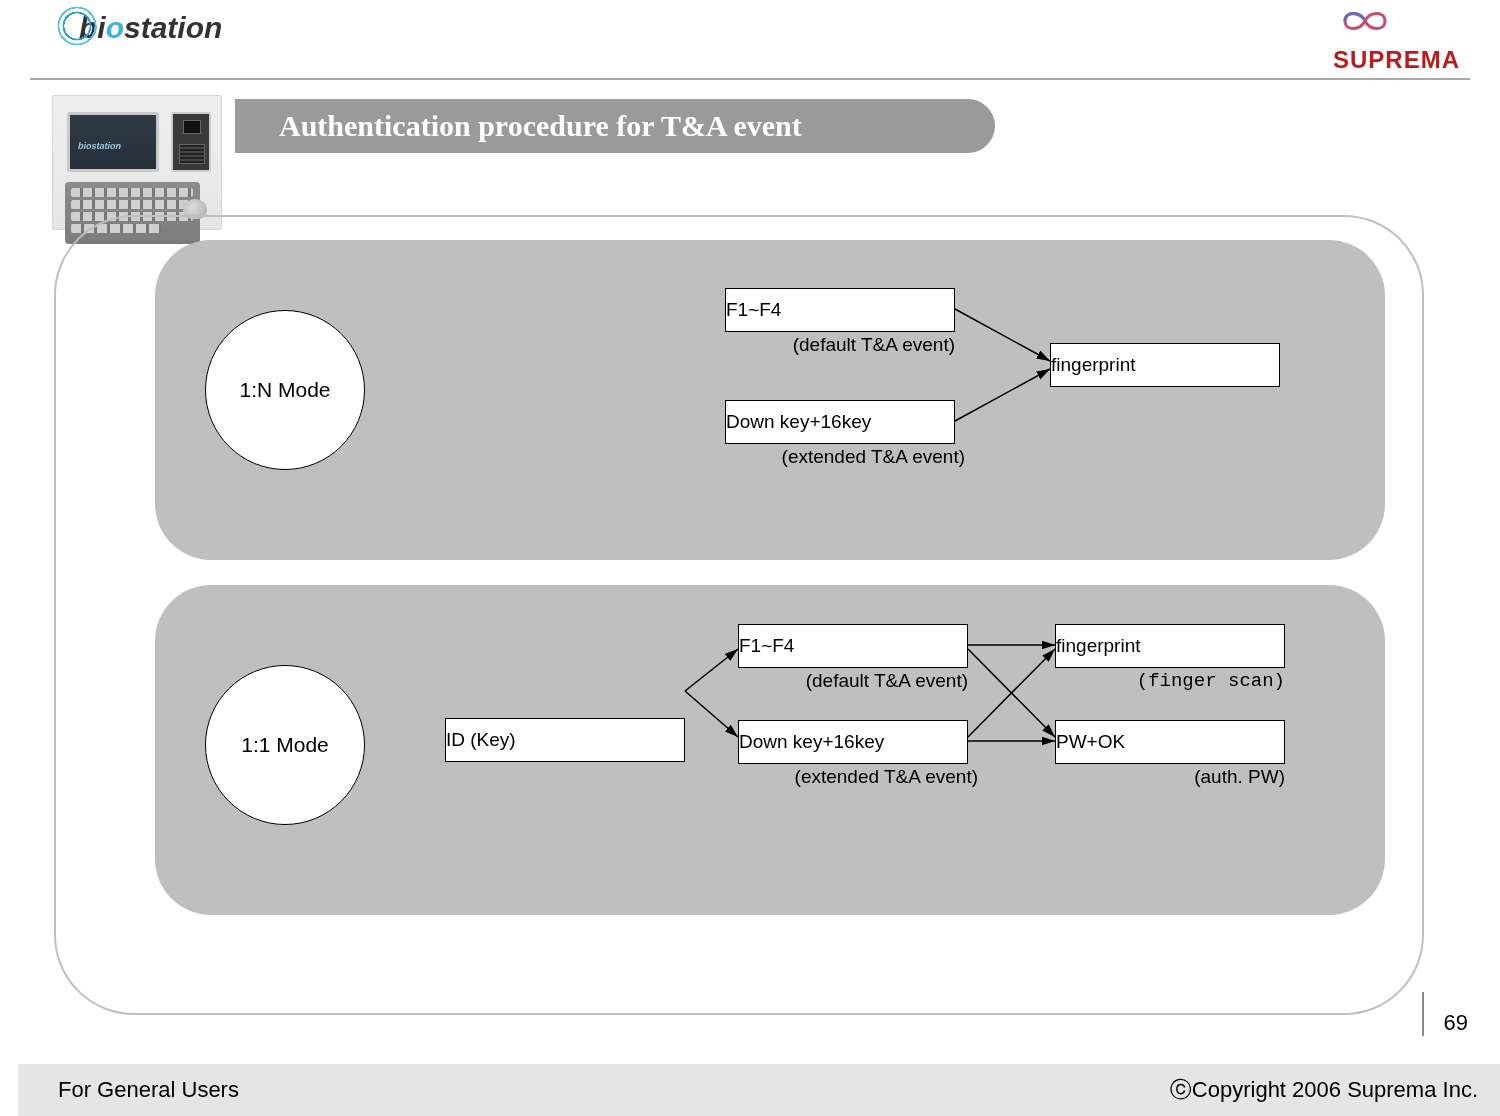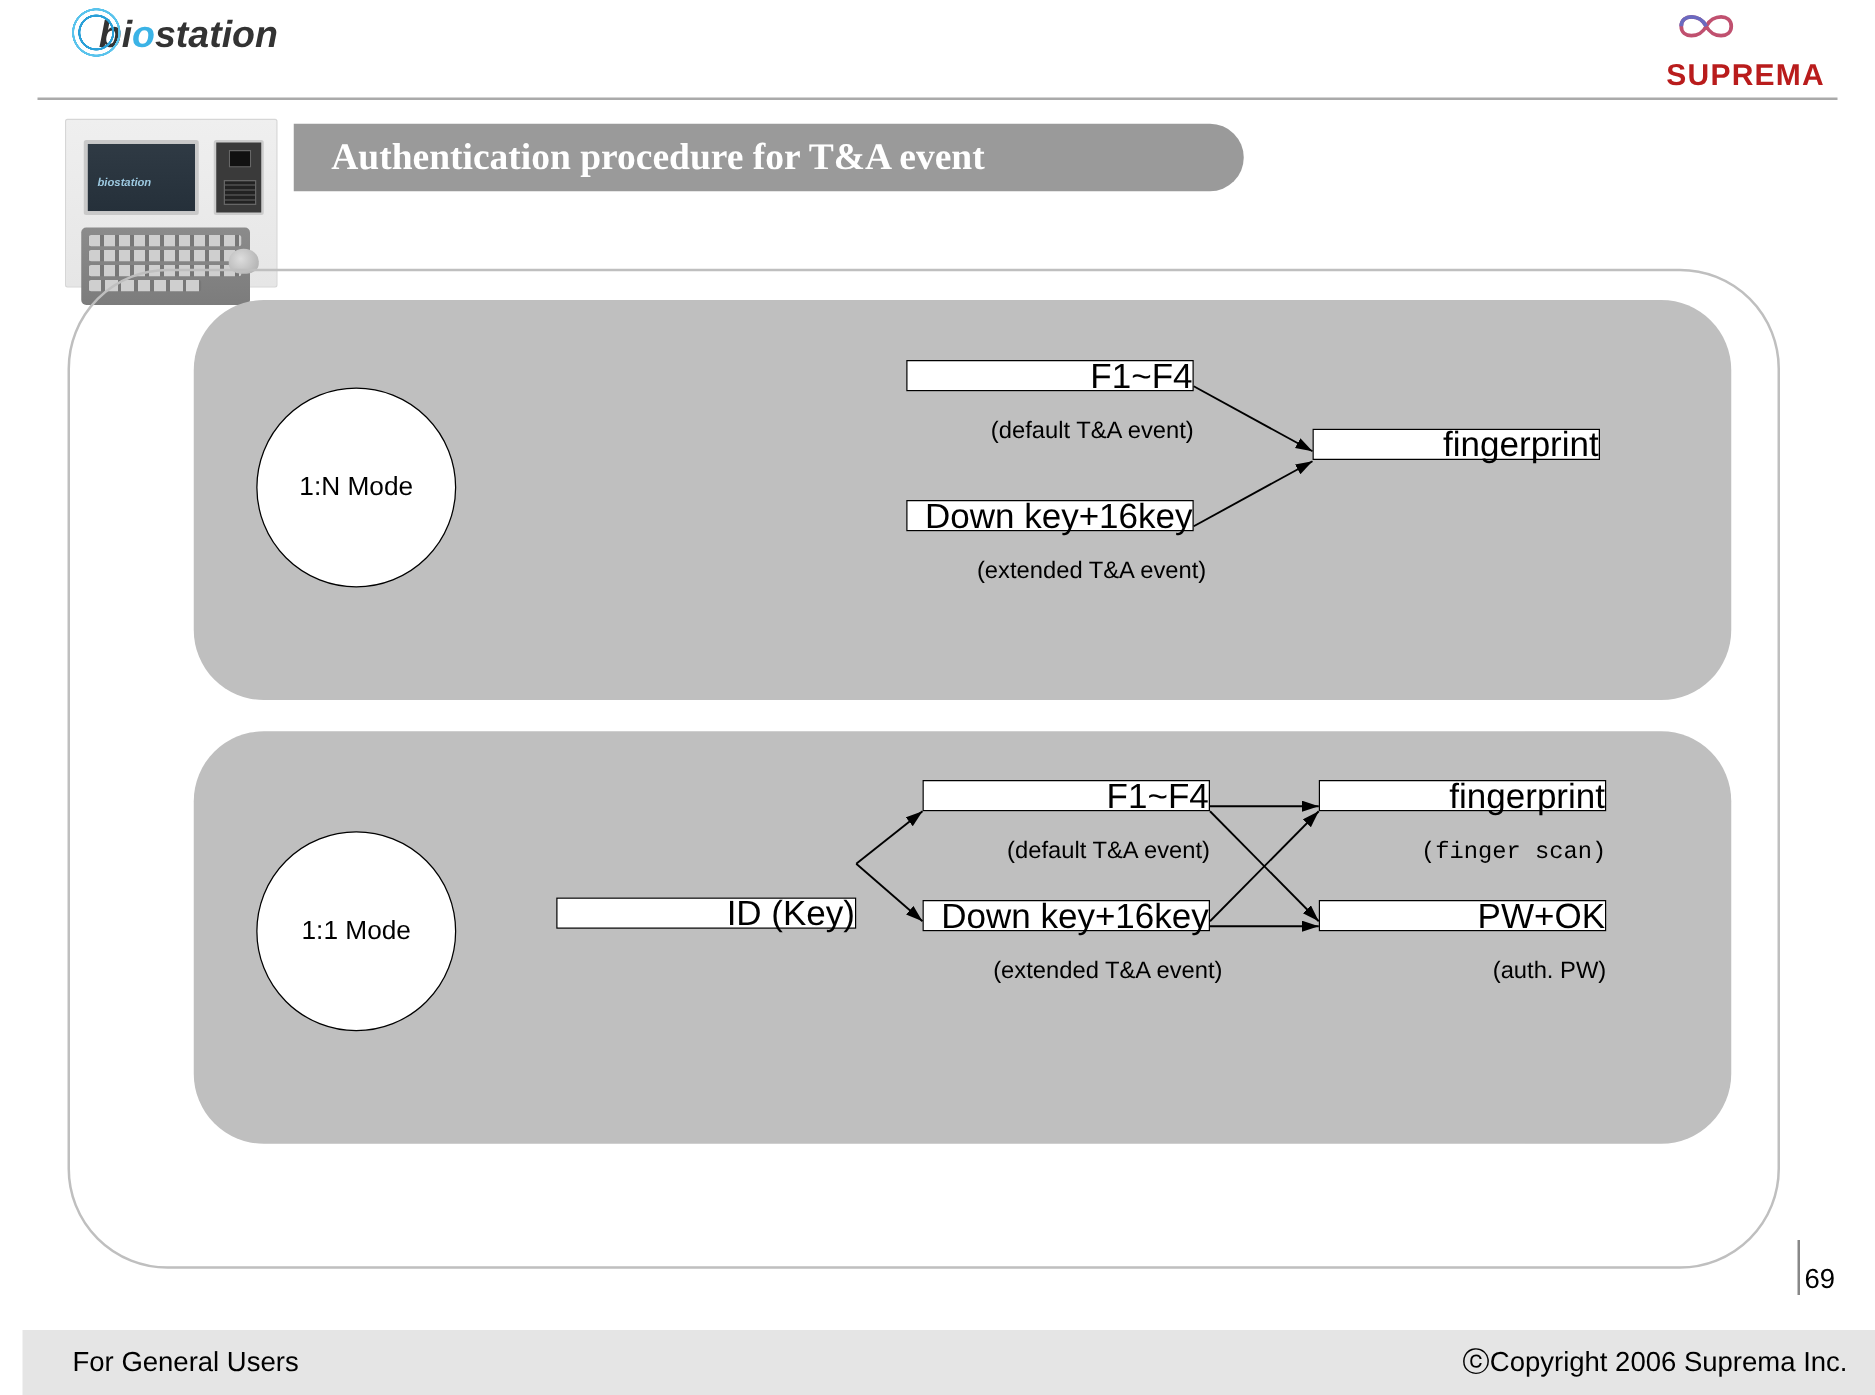--- a/index.html
+++ b/index.html
@@ -106,21 +106,21 @@
   .title-pill {
     position: absolute; left: 195px; top: 4px;
     width: 760px; height: 54px;
     background: #9a9a9a;
     border-radius: 0 28px 28px 0;
     color: #fff;
     font-family: "Times New Roman", Times, serif;
     font-size: 30px;
     font-weight: bold;
     line-height: 54px;
-    padding-left: 30px;
+    padding-left: 44px;
   }
 
   
   .big-frame {
     position: absolute; left: 14px; top: 120px;
     width: 1370px; height: 800px;
     border: 2px solid #bfbfbf;
     border-radius: 80px;
   }
 
@@ -142,22 +142,22 @@
     display: flex; align-items: center; justify-content: center;
     font-size: 21px;
     text-align: center;
   }
   .c1 { left: 165px; top: 215px; width: 160px; height: 160px; }
   .c2 { left: 165px; top: 570px; width: 160px; height: 160px; }
 
   
   .rect-node {
     position: absolute; background: #fff; border: 1.5px solid #000;
-    height: 25px; display: flex; align-items: center; justify-content: flex-end;
-    font-size: 28px;
+    height: 44px; display: flex; align-items: center; justify-content: flex-start;
+    font-size: 19px;
   }
   .caption {
     position: absolute;
     font-size: 19px;
     text-align: right;
   }
   .r-f14-top    { left: 685px; top: 193px; width: 230px; }
   .cap-f14-top  { left: 685px; top: 239px; width: 230px; }
   .r-down-top   { left: 685px; top: 305px; width: 230px; }
   .cap-down-top { left: 675px; top: 351px; width: 250px; }
@@ -174,21 +174,21 @@
   .cap-pw       { left: 1015px; top: 671px; width: 230px; }
 
   
   .arrows { position: absolute; left: 0; top: 0; width: 1410px; height: 940px; pointer-events: none; }
   .arrows line, .arrows polyline { stroke: #000; stroke-width: 1.5; fill: none; }
 
   
   .pagenum-block {
     position: absolute; right: 28px; bottom: 80px;
     border-left: 2px solid #888;
-    padding: 0 4px 0 4px;
+    padding: 0 4px 0 20px;
     height: 44px; display: flex; align-items: flex-end;
     font-size: 22px;
   }
   .footer {
     position: absolute; left: 0; bottom: 0; width: 1500px; height: 52px;
     background: #e5e5e5;
     display: flex; justify-content: space-between; align-items: center;
     padding: 0 40px;
     font-size: 22px;
     margin-left: 18px;

